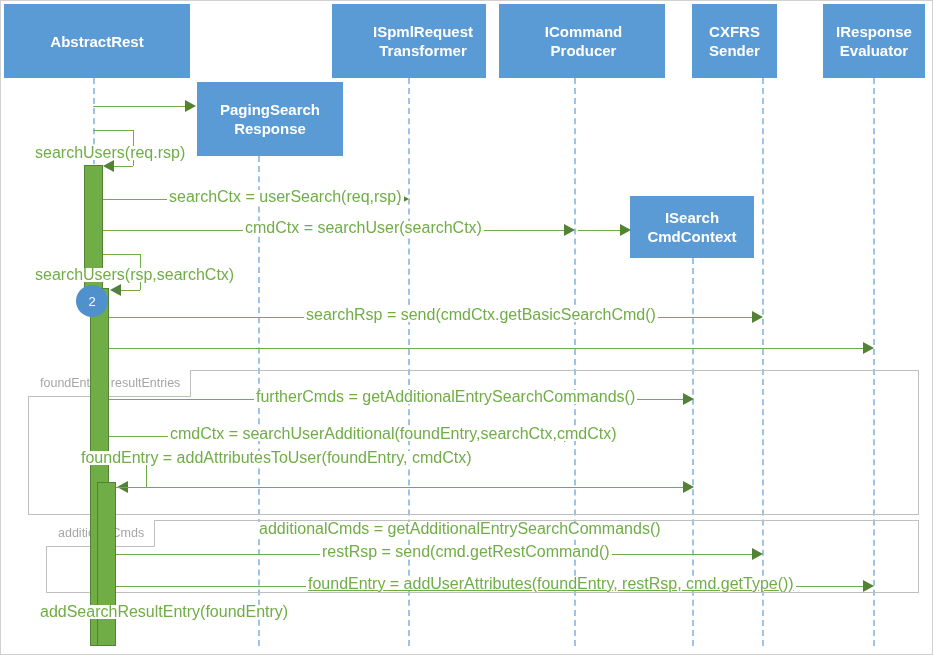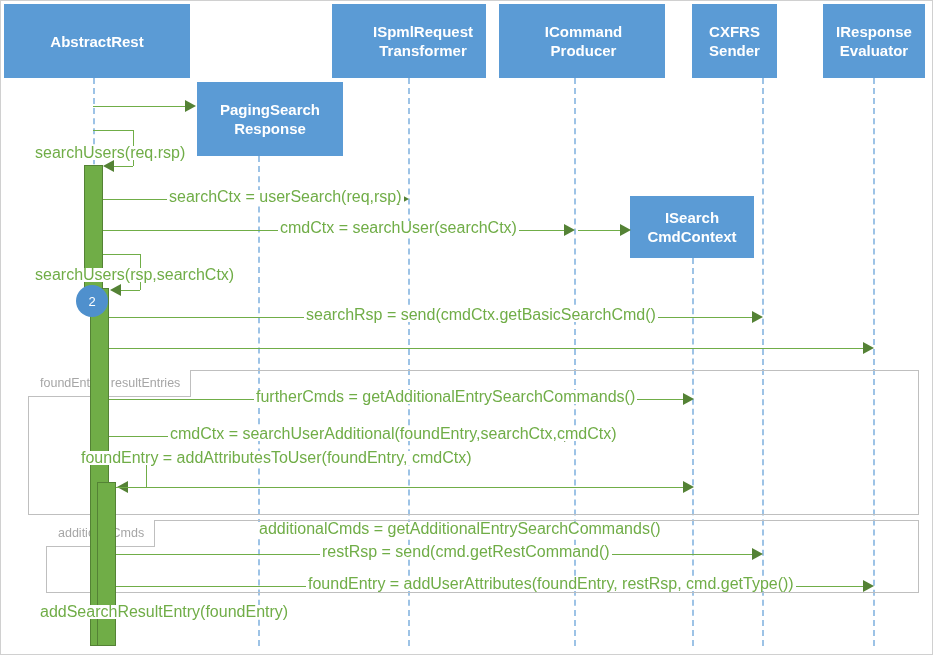--- a/index.html
+++ b/index.html
@@ -198,21 +198,21 @@
   <div class="msg-line" style="left:105px; top:166px; width:28px;"></div>
   <div class="arrow-l" style="left:103px; top:160px;"></div>
   <div class="msg-label" style="left:33px; top:146px;">searchUsers(req.rsp)</div>
 
   <div class="msg-line" style="left:103px; top:199px; width:297px;"></div>
   <div class="arrow-r" style="left:398px; top:193px;"></div>
   <div class="msg-label" style="left:167px; top:190px;">searchCtx = userSearch(req,rsp)</div>
 
   <div class="msg-line" style="left:103px; top:230px; width:463px;"></div>
   <div class="arrow-r" style="left:564px; top:224px;"></div>
-  <div class="msg-label" style="left:243px; top:221px;margin-left:35px;">cmdCtx = searchUser(searchCtx)</div>
+  <div class="msg-label" style="left:243px; top:221px;">cmdCtx = searchUser(searchCtx)</div>
 
   <div class="msg-line" style="left:578px; top:230px; width:44px;"></div>
   <div class="arrow-r" style="left:620px; top:224px;"></div>
 
   <div class="msg-line" style="left:103px; top:254px; width:37px;"></div>
   <div class="msg-vline" style="left:140px; top:254px; height:36px;"></div>
   <div class="msg-line" style="left:112px; top:290px; width:28px;"></div>
   <div class="arrow-l" style="left:110px; top:284px;"></div>
   <div class="msg-label" style="left:33px; top:268px;">searchUsers(rsp,searchCtx)</div>
 
@@ -244,19 +244,19 @@
   <div class="msg-line" style="left:116px; top:487px; width:569px;"></div>
   <div class="arrow-r" style="left:683px; top:481px;"></div>
   <div class="msg-label" style="left:257px; top:478px;margin-top:44px;">additionalCmds = getAdditionalEntrySearchCommands()</div>
 
   <div class="msg-line" style="left:116px; top:554px; width:638px;"></div>
   <div class="arrow-r" style="left:752px; top:548px;"></div>
   <div class="msg-label" style="left:320px; top:545px;">restRsp = send(cmd.getRestCommand()</div>
 
   <div class="msg-line" style="left:116px; top:586px; width:749px;"></div>
   <div class="arrow-r" style="left:863px; top:580px;"></div>
-  <div class="msg-label" style="left:306px; top:577px;">foundEntry = addUserAttributes(foundEntry, restRsp, cmd.getType())</div>
+  <div class="msg-label" style="left:306px; top:577px;text-decoration:underline;">foundEntry = addUserAttributes(foundEntry, restRsp, cmd.getType())</div>
 
   <div class="msg-line" style="left:116px; top:613px; width:134px;"></div>
   <div class="arrow-r" style="left:248px; top:607px;"></div>
   <div class="msg-label" style="left:38px; top:605px;">addSearchResultEntry(foundEntry)</div>
 
 </div>
 
 </body></html>

